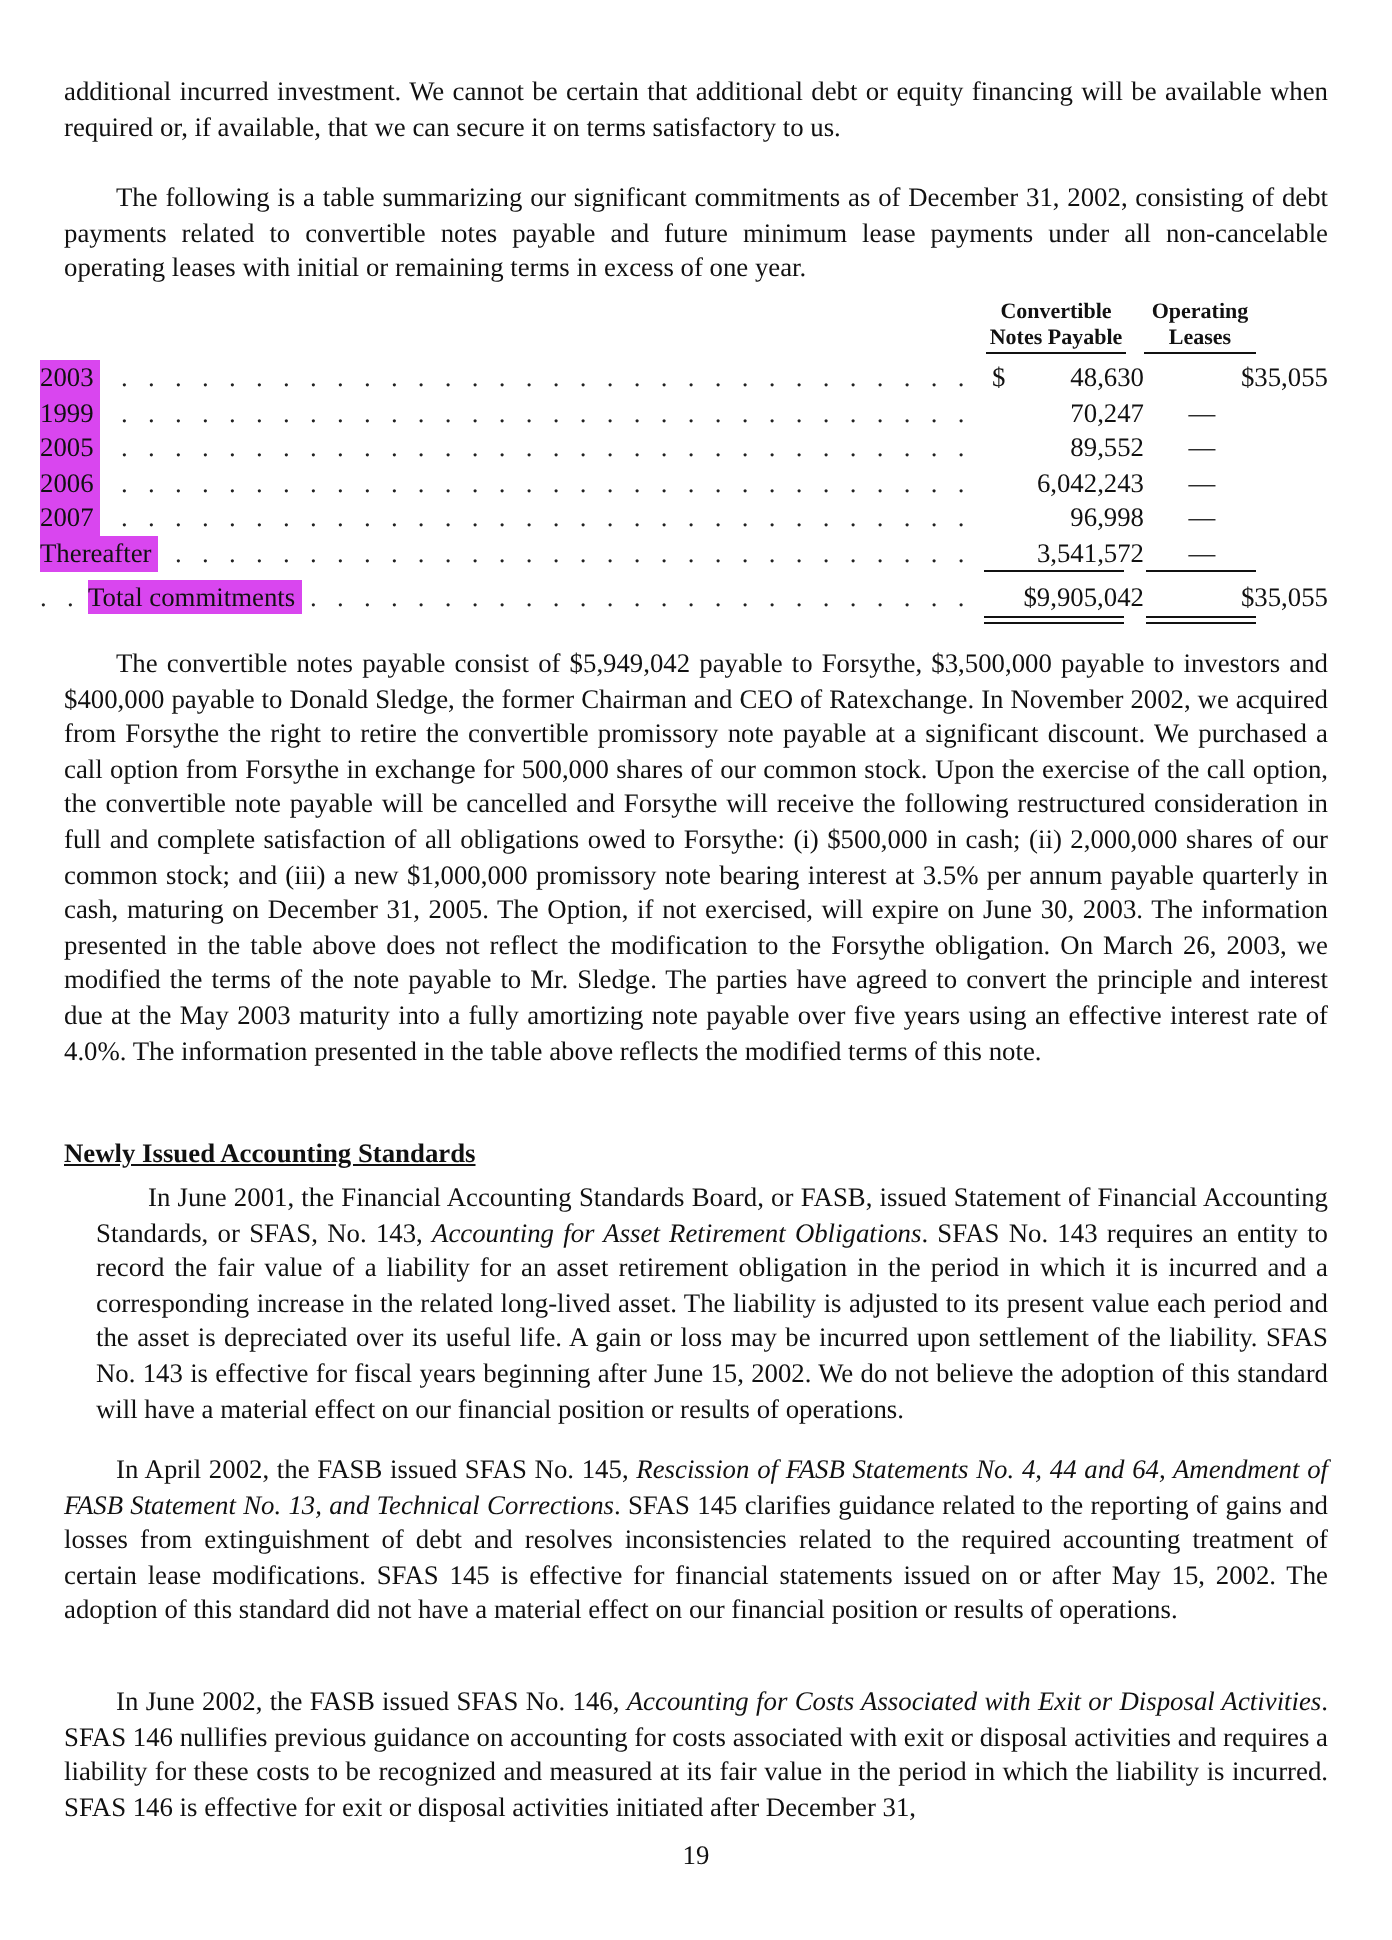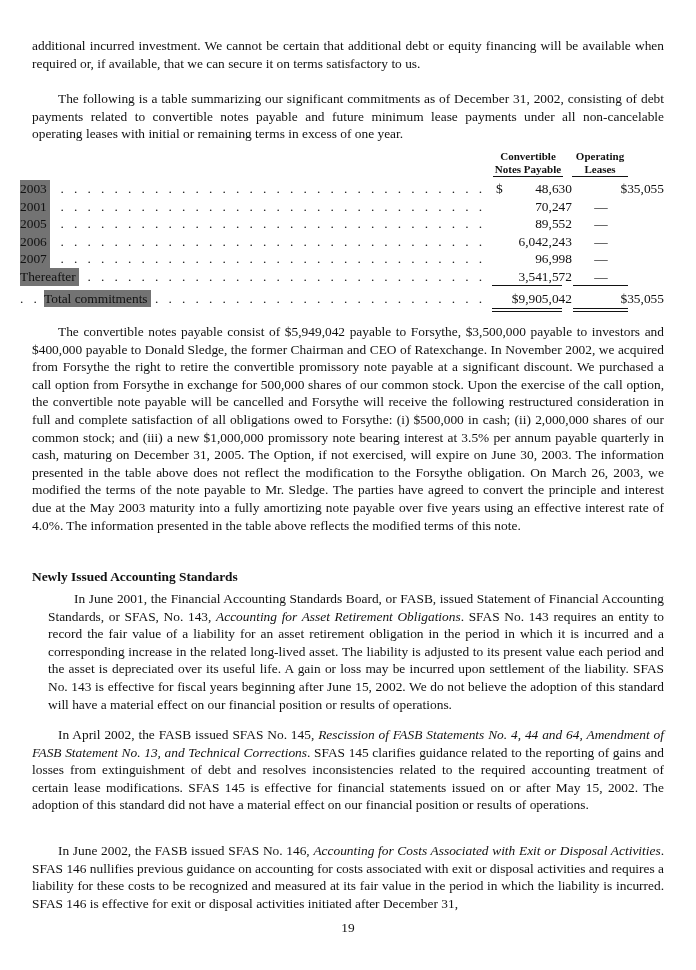--- a/index.html
+++ b/index.html
@@ -10,37 +10,37 @@
       font-size: 13.4px;
       line-height: 17.6px;
     }
     .page { position: relative; padding: 0 32px 0 32px; }
     p { margin: 0; text-align: justify; }
     .indent { text-indent: 26px; font-family: Liberation Serif, serif; }
     .p1 { position: absolute; top: 37px; left: 32px; right: 32px; }
     .p2 { position: absolute; top: 90px; left: 32px; right: 32px; }
     .table { position: absolute; top: 150px; left: 20px; right: 32px; }
     .p3 { position: absolute; top: 323px; left: 32px; right: 32px; }
-    .heading { position: absolute; top: 568px; left: 32px; font-weight: bold; font-size: 13.4px; }
+    .heading { position: absolute; top: 568px; left: 32px; font-weight: bold; font-size: 13.4px; text-decoration: underline; }
     .p4 { position: absolute; top: 590px; left: 32px; right: 32px; margin-left: 16px; }
     .p5 { position: absolute; top: 726px; left: 32px; right: 32px; }
     .p6 { position: absolute; top: 842px; left: 32px; right: 32px; }
     .pagenum { position: absolute; top: 919px; left: 0; right: 0; text-align: center; }
     em { font-style: italic; }
 
     .thead { position: relative; height: 30px; }
     .th {
       position: absolute; top: 0; text-align: center; font-weight: bold;
       font-size: 11px; line-height: 12.5px; font-family: "Liberation Serif", serif;
     }
     .th .underline { display: block; border-bottom: 1.5px solid #111; padding-bottom: 1px; }
     .th-notes { left: 473px; width: 70px; }
     .th-leases { left: 552px; width: 56px; }
     .row { position: relative; height: 17.6px; white-space: nowrap; }
-    .label { position: absolute; left: 0; background: #737373; padding-right: 3px; }
+    .label { position: absolute; left: 0; background: #d946ef; padding-right: 3px; }
     .label.total { left: 24px; }
     .leader {
       position: absolute; left: 0; width: 465px; overflow: hidden;
       letter-spacing: 3.4px; color: #222;
     }
     .notes-dollar { position: absolute; left: 476px; }
     .notes-val { position: absolute; right: 92px; text-align: left; }
     .lease-val { position: absolute; right: 0; width: 60px; text-align: right; }
     .lease-dash { position: absolute; left: 570px; width: 22px; text-align: center; }
     .rule-single { position: absolute; height: 0; border-top: 1px solid #111; }
@@ -69,21 +69,21 @@
 
     <div class="row">
       <span class="leader">. . . . . . . . . . . . . . . . . . . . . . . . . . . . . . . . . . . . . . . . . . . . . . . . . . . . . . . . . . . . . . . . . . . . . . . . . . . . . . . . . . . . . .</span>
       <span class="label">2003</span>
       <span class="notes-dollar">$</span>
       <span class="notes-val">48,630</span>
       <span class="lease-val">$35,055</span>
     </div>
     <div class="row">
       <span class="leader">. . . . . . . . . . . . . . . . . . . . . . . . . . . . . . . . . . . . . . . . . . . . . . . . . . . . . . . . . . . . . . . . . . . . . . . . . . . . . . . . . . . . . .</span>
-      <span class="label">2001</span>
+      <span class="label">1999</span>
       <span class="notes-val">70,247</span>
       <span class="lease-dash">—</span>
     </div>
     <div class="row">
       <span class="leader">. . . . . . . . . . . . . . . . . . . . . . . . . . . . . . . . . . . . . . . . . . . . . . . . . . . . . . . . . . . . . . . . . . . . . . . . . . . . . . . . . . . . . .</span>
       <span class="label">2005</span>
       <span class="notes-val">89,552</span>
       <span class="lease-dash">—</span>
     </div>
     <div class="row">

